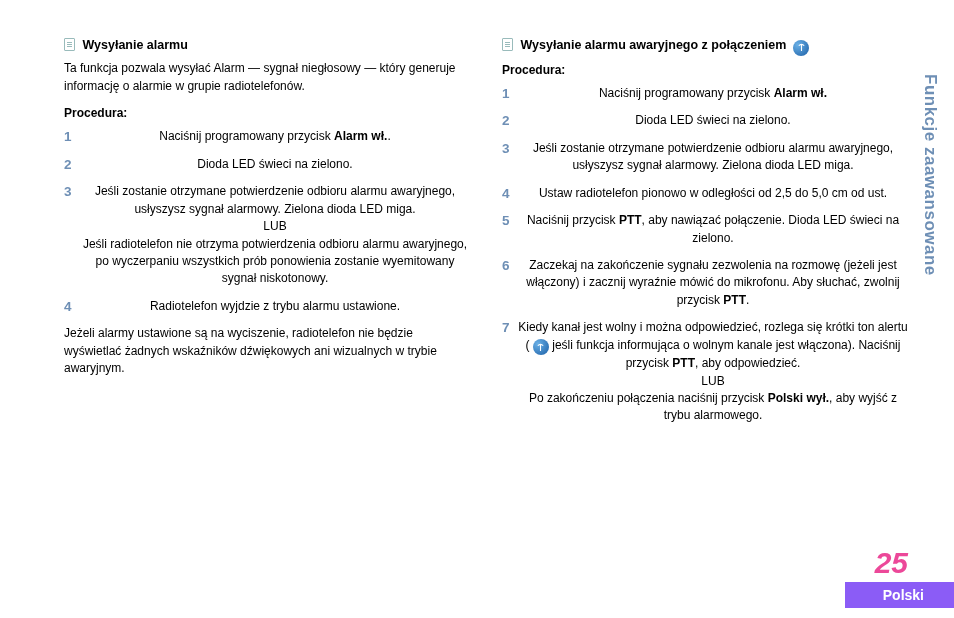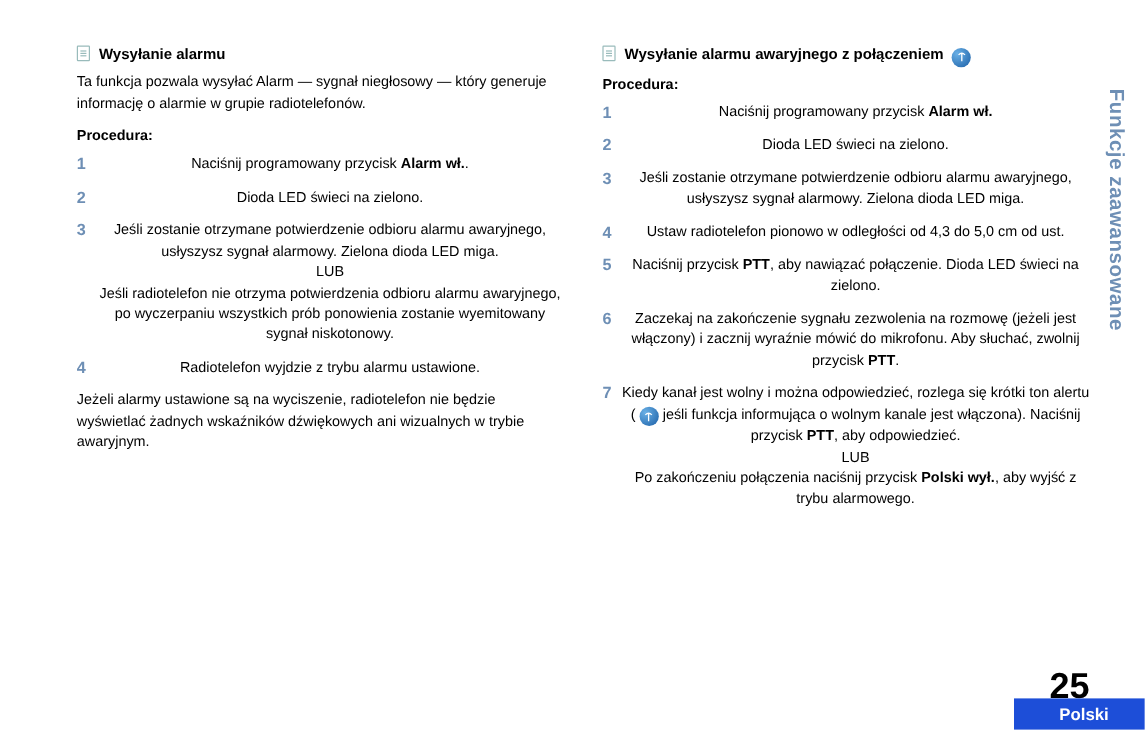--- a/index.html
+++ b/index.html
@@ -77,30 +77,31 @@
     top: 74px;
     writing-mode: vertical-rl;
     color: #6e8fb5;
     font-weight: bold;
     font-size: 17px;
     letter-spacing: 0.5px;
   }
   .page-number {
     position: absolute;
     right: 46px;
-    bottom: 28px;
-    color: #000000;
+    bottom: 38px;
+    color: #ec4899;
     font-size: 30px;
     font-weight: bold;
+    font-style: italic;
   }
   .lang-tab {
     position: absolute;
     right: 0;
     bottom: 10px;
-    background: #1d4ed8;
+    background: #8b5cf6;
     color: #fff;
     font-weight: bold;
     font-size: 14px;
     padding: 5px 30px 5px 38px;
   }
 </style>
 </head>
 <body>
 
 <div class="page">
@@ -152,21 +153,21 @@
         <li>
           <span class="num">2</span>
           <div class="step-body">Dioda LED świeci na zielono.</div>
         </li>
         <li>
           <span class="num">3</span>
           <div class="step-body">Jeśli zostanie otrzymane potwierdzenie odbioru alarmu awaryjnego, usłyszysz sygnał alarmowy. Zielona dioda LED miga.</div>
         </li>
         <li>
           <span class="num">4</span>
-          <div class="step-body">Ustaw radiotelefon pionowo w odległości od 4,3 do 5,0 cm od ust.</div>
+          <div class="step-body">Ustaw radiotelefon pionowo w odległości od 2,5 do 5,0 cm od ust.</div>
         </li>
         <li>
           <span class="num">5</span>
           <div class="step-body">Naciśnij przycisk <b>PTT</b>, aby nawiązać połączenie. Dioda LED świeci na zielono.</div>
         </li>
         <li>
           <span class="num">6</span>
           <div class="step-body">Zaczekaj na zakończenie sygnału zezwolenia na rozmowę (jeżeli jest włączony) i zacznij wyraźnie mówić do mikrofonu. Aby słuchać, zwolnij przycisk <b>PTT</b>.</div>
         </li>
         <li>

